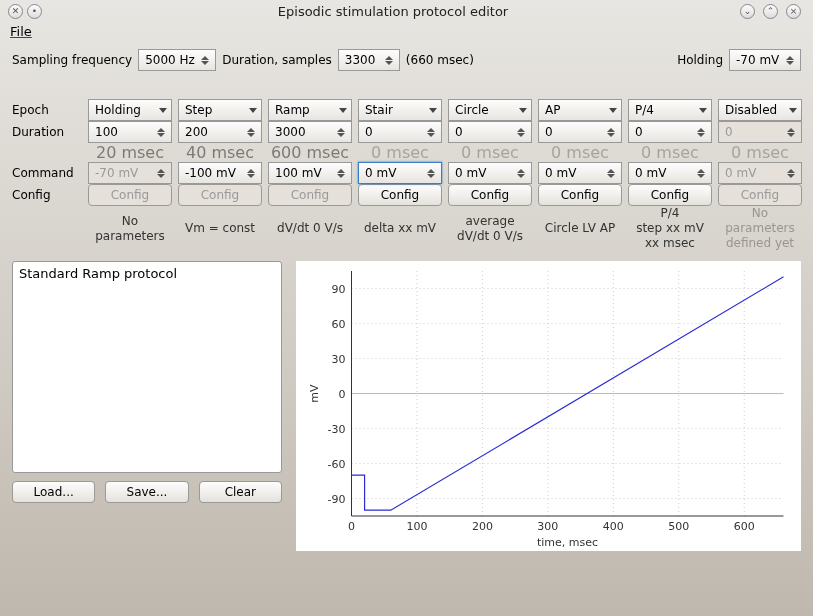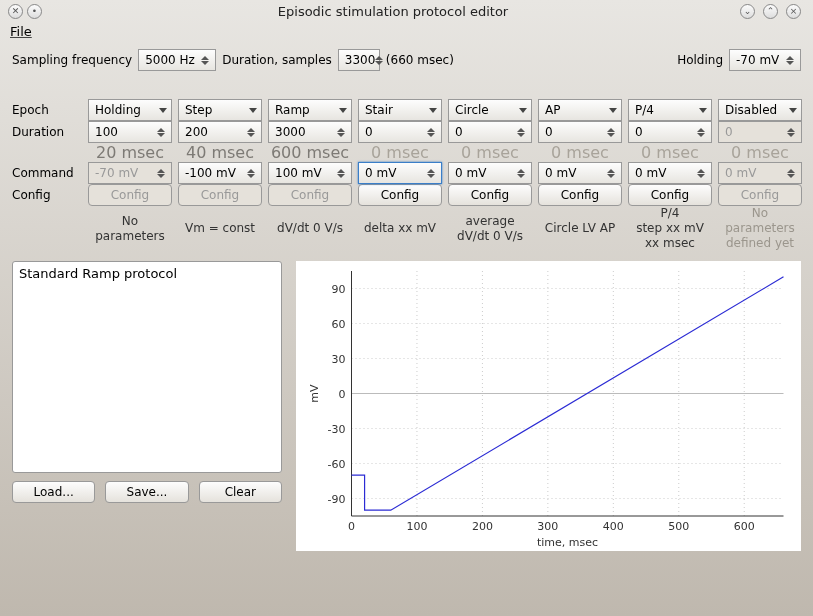--- a/index.html
+++ b/index.html
@@ -61,21 +61,21 @@
   <div class="row">
     <span class="label">Sampling frequency</span>
     <div class="spinner" style="width:78px">
       <span>5000 Hz</span>
       <div class="arrows">
           <div class="arrow-up"></div>
           <div class="arrow-down"></div>
         </div>
     </div>
     <span class="label">Duration, samples</span>
-    <div class="spinner" style="width:42px">
+    <div class="spinner" style="width:62px">
       <span>3300</span>
       <div class="arrows">
           <div class="arrow-up"></div>
           <div class="arrow-down"></div>
         </div>
     </div>
     <span class="label">(660 msec)</span>
     <span style="margin-left:auto"></span>
     <span class="label">Holding</span>
     <div class="spinner" style="width:72px">

